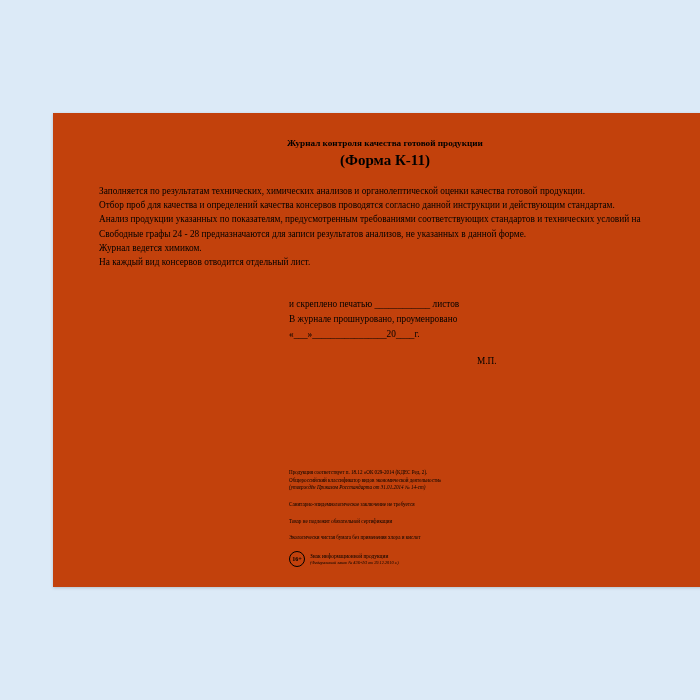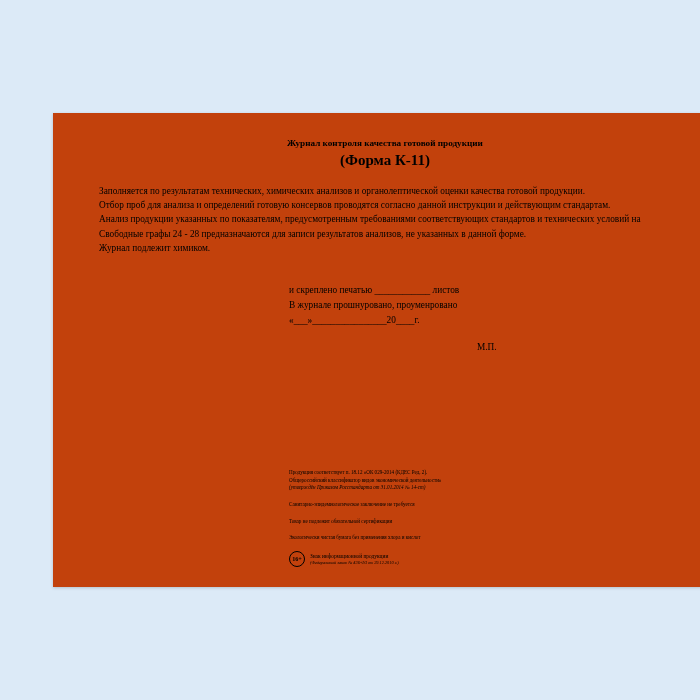--- a/index.html
+++ b/index.html
@@ -127,24 +127,25 @@
   <div class="page">
     <div class="page-inner">
 
       <div class="title-block">
         <div>Журнал контроля качества готовой продукции</div>
         <div class="title-line2">(Форма К-11)</div>
       </div>
 
       <div class="intro">
         <p>Заполняется по результатам технических, химических анализов и органолептической оценки качества готовой продукции.</p>
-        <p>Отбор проб для анализа и определений готовую консервов проводятся согласно данной инструкции и действующим стандартам.</p>
+        <p>Отбор проб для качества и определений качества консервов проводятся согласно данной инструкции и действующим стандартам.</p>
         <p>Анализ продукции указанных по показателям, предусмотренным требованиями соответствующих стандартов и технических условий на</p>
         <p>Свободные графы 24 - 28 предназначаются для записи результатов анализов, не указанных в данной форме.</p>
-        <p>Журнал подлежит химиком.</p>
+        <p>Журнал ведется химиком.</p>
+        <p>На каждый вид консервов отводится отдельный лист.</p>
       </div>
 
       <div class="cert-block">
         <div>и скреплено печатью ____________ листов</div>
         <div>В журнале прошнуровано, проуменровано</div>
         <div>«___»________________20____г.</div>
       </div>
 
       <div class="mp">М.П.</div>
 

